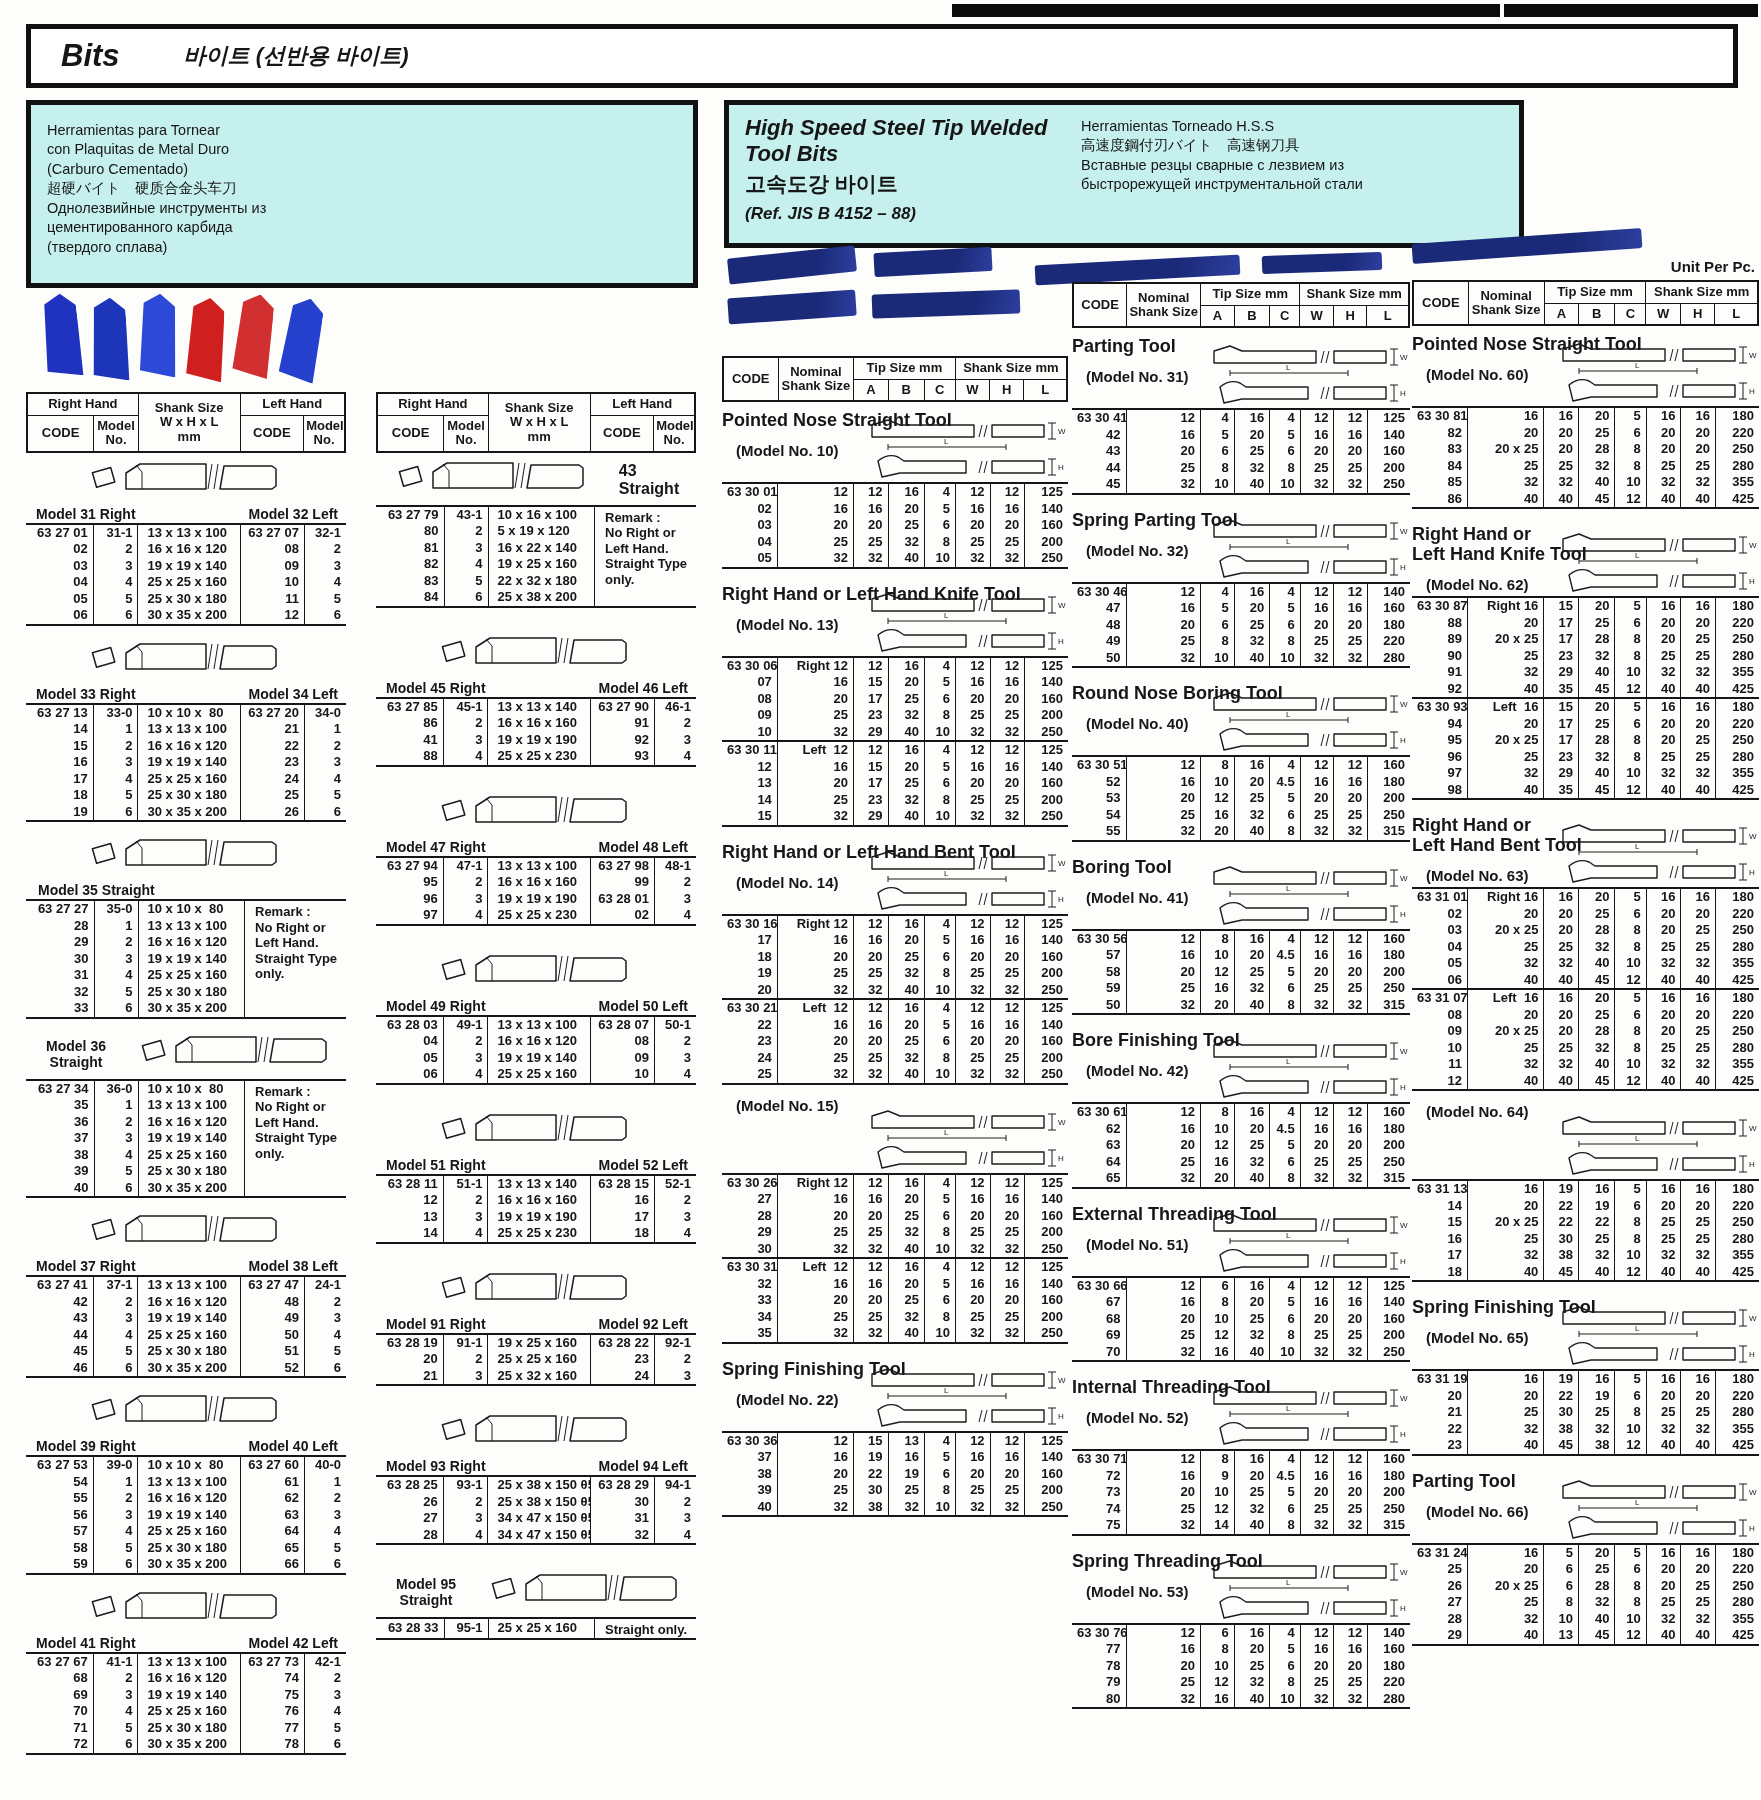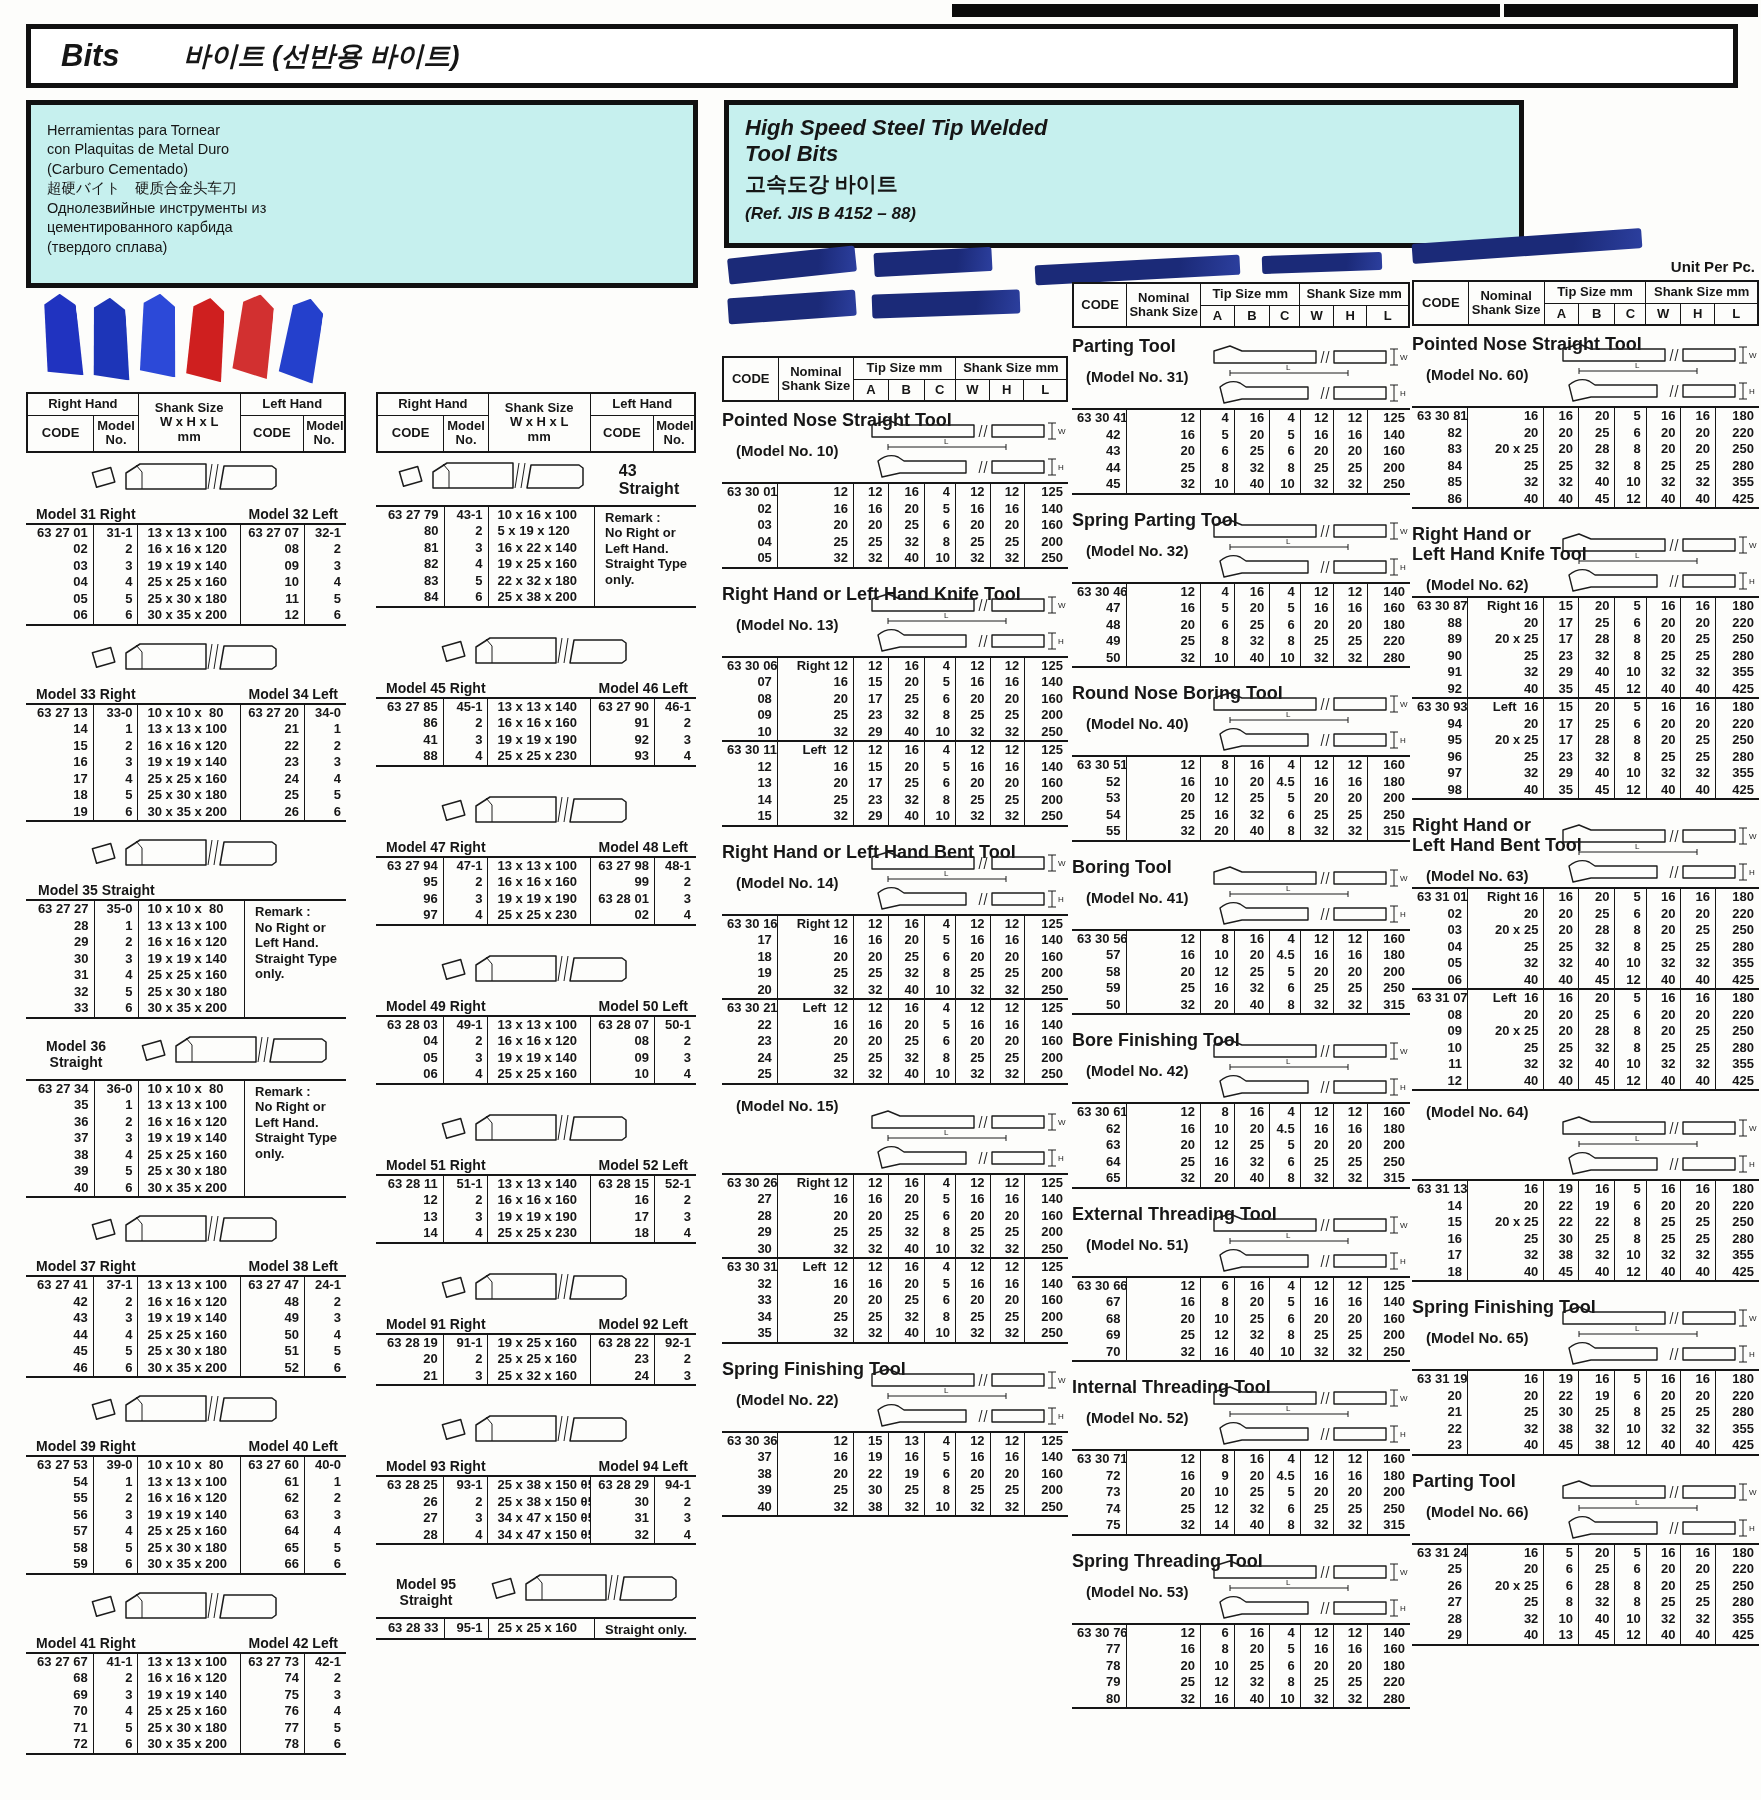--- a/index.html
+++ b/index.html
@@ -4,21 +4,21 @@
 <style>
   html,body{margin:0;padding:0}
   body{width:1761px;height:1800px;position:relative;overflow:hidden;background:#fdfdfb;
        font-family:"Liberation Sans","DejaVu Sans",sans-serif;color:#161616}
   .topbar{position:absolute;left:952px;top:4px;width:806px;height:13px;background:#0b0b0b}
   .topbar2{position:absolute;left:1500px;top:4px;width:4px;height:13px;background:#fdfdfb}
 
   .banner{position:absolute;left:26px;top:24px;width:1712px;height:64px;border:5px solid #111;
           box-sizing:border-box;display:flex;align-items:center;gap:64px;padding-left:30px;background:#fff}
   .b-en{font-size:31px;font-weight:bold;font-style:italic}
-  .b-ko{font-size:27px;font-weight:bold;font-style:italic}
+  .b-ko{font-size:22px;font-weight:bold;font-style:italic}
 
   .panel{position:absolute;background:#c6f0ee;border:5px solid #111;box-sizing:border-box;display:flex}
   .panel-left{left:26px;top:100px;width:672px;height:188px;padding:14px 16px}
   .panel-right{left:724px;top:100px;width:800px;height:148px;padding:10px 16px}
   .p-title{flex:0 0 auto}
   .panel-left .p-title{width:356px}
   .panel-right .p-title{width:336px}
   .pt-en{font-size:26px;font-weight:bold;font-style:italic;line-height:1.18;white-space:pre-line}
   .pt-ko{font-size:24px;font-weight:bold;margin-top:3px}
   .pt-ref{font-size:19px;font-weight:bold;font-style:italic;margin-top:8px}
@@ -93,20 +93,24 @@
 цементированного карбида
 (твердого сплава)</div>
 </div>
 
 <div class="panel panel-right">
   <div class="p-title">
     <div class="pt-en">High Speed Steel Tip Welded Tool Bits</div>
     <div class="pt-ko">고속도강 바이트</div>
     <div class="pt-ref">(Ref. JIS B 4152 – 88)</div>
   </div>
+  <div class="p-intl">Herramientas Torneado H.S.S
+高速度鋼付刃バイト　高速钢刀具
+Вставные резцы сварные с лезвием из
+быстрорежущей инструментальной стали</div>
 </div>
 
 <div id="photos-left">
     <div class="bit" style="left: 42px; top: 294px; width: 38px; height: 84px; background: rgb(32, 51, 192); transform: rotate(-8deg);"></div>
     <div class="bit" style="left: 90px; top: 298px; width: 38px; height: 84px; background: rgb(29, 53, 184); transform: rotate(-5deg);"></div>
     <div class="bit" style="left: 138px; top: 294px; width: 38px; height: 84px; background: rgb(44, 73, 216); transform: rotate(-2deg);"></div>
     <div class="bit" style="left: 186px; top: 298px; width: 38px; height: 84px; background: rgb(207, 31, 31); transform: rotate(1deg);"></div>
     <div class="bit" style="left: 234px; top: 294px; width: 38px; height: 84px; background: rgb(210, 48, 48); transform: rotate(4deg);"></div>
     <div class="bit" style="left: 282px; top: 298px; width: 38px; height: 84px; background: rgb(36, 64, 204); transform: rotate(7deg);"></div>
   </div>

